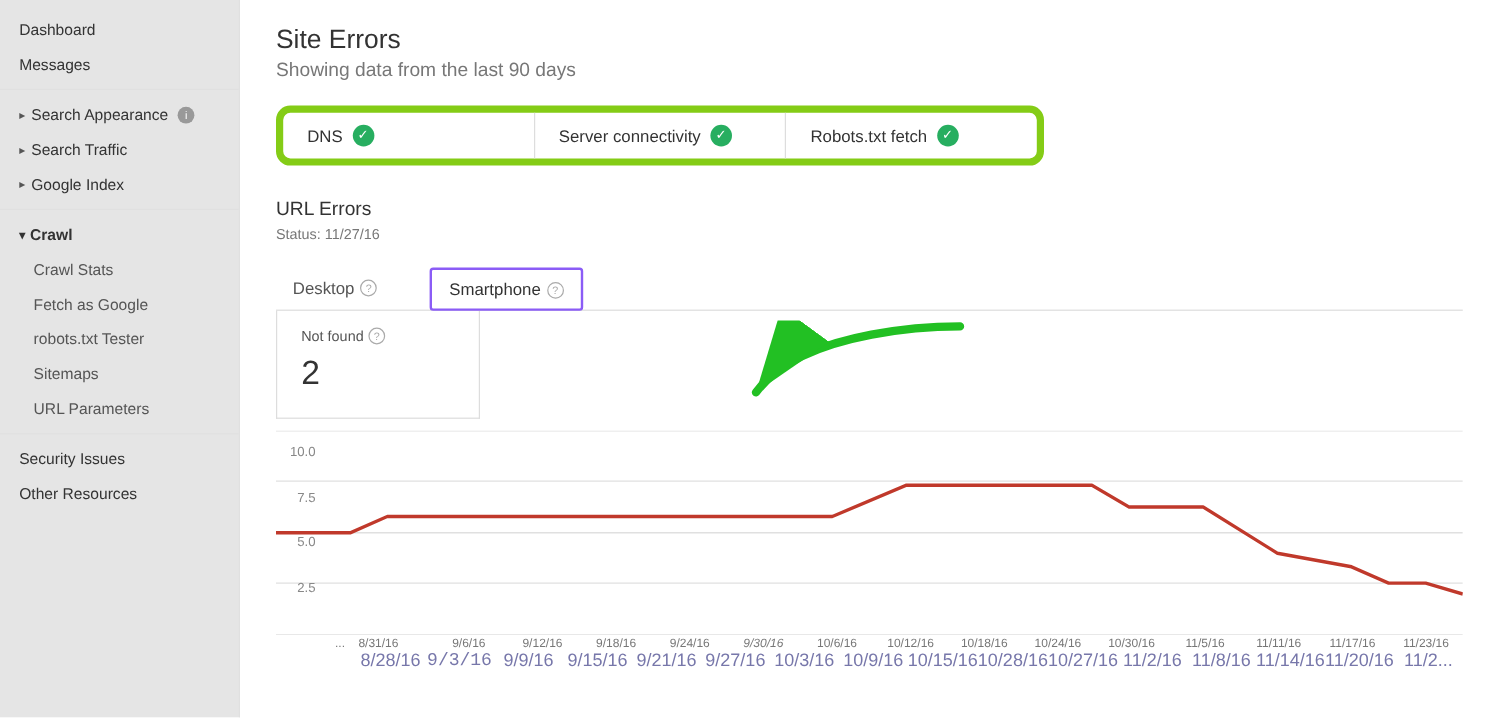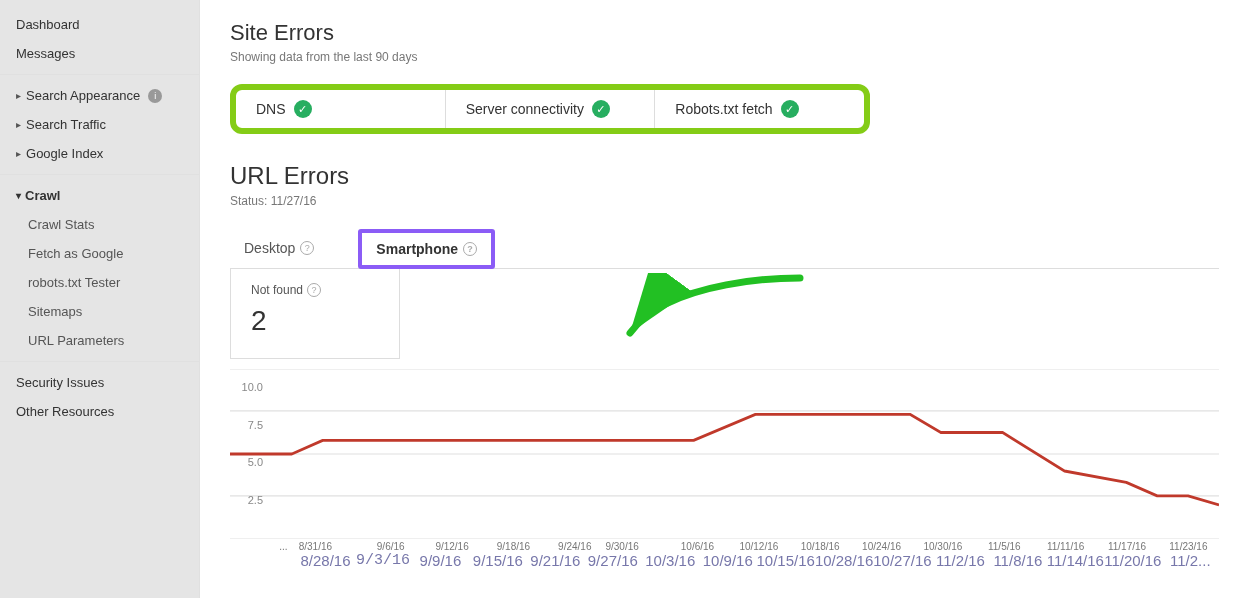--- a/index.html
+++ b/index.html
@@ -37,21 +37,21 @@
       padding: 20px 30px;
       overflow-y: auto;
     }
     .page-title {
       font-size: 22px;
       font-weight: 400;
       color: #333;
       margin-bottom: 4px;
     }
     .subtitle {
-      font-size: 12px;
+      font-size: 16px;
       color: #777;
       margin-bottom: 20px;
     }
 
     
     .site-errors-tabs {
       display: flex;
       border: 6px solid #84cc16;
       border-radius: 12px;
       margin-bottom: 28px;
@@ -75,21 +75,21 @@
       border-radius: 50%;
       background: #27ae60;
       color: #fff;
       font-size: 11px;
       text-align: center;
       line-height: 18px;
     }
 
     
     .section-title {
-      font-size: 24px;
+      font-size: 16px;
       font-weight: 400;
       color: #333;
       margin-bottom: 4px;
     }
     .section-status {
       font-size: 12px;
       color: #777;
       margin-bottom: 20px;
     }
 
@@ -109,27 +109,28 @@
       color: #555;
       font-size: 14px;
       display: flex;
       align-items: center;
       gap: 5px;
       border: none;
       background: none;
       outline: none;
     }
     .device-tab.active {
-      border: 4px solid #8b5cf6;
+      border: 2px solid #8b5cf6;
       border-radius: 3px;
       color: #333;
-      font-weight: 700;
+      font-weight: 400;
       background: #fff;
       position: relative;
       bottom: -1px;
+      align-items: flex-end;
     }
     .question-icon {
       display: inline-block;
       width: 14px;
       height: 14px;
       border-radius: 50%;
       border: 1.5px solid #aaa;
       color: #aaa;
       font-size: 9px;
       text-align: center;
@@ -333,21 +334,21 @@
       </svg>
     </div>
 
     <div style="display:flex; padding-left: 38px; font-size: 10px; color: #777; margin-top: 2px;">
       <span style="flex:0.5; text-align:center;">...</span>
       <span style="flex:1; ">8/31/16</span>
       <span style="flex:1; text-align:center;">9/6/16</span>
       <span style="flex:1; text-align:center;">9/12/16</span>
       <span style="flex:1; text-align:center;">9/18/16</span>
       <span style="flex:1; text-align:center;">9/24/16</span>
-      <span style="flex:1; ">9/30/16</span>
+      <span style="flex:1; text-align:center;font-style:italic;">9/30/16</span>
       <span style="flex:1; text-align:center;">10/6/16</span>
       <span style="flex:1; text-align:center;">10/12/16</span>
       <span style="flex:1; text-align:center;">10/18/16</span>
       <span style="flex:1; text-align:center;">10/24/16</span>
       <span style="flex:1; text-align:center;">10/30/16</span>
       <span style="flex:1; text-align:center;">11/5/16</span>
       <span style="flex:1; text-align:center;">11/11/16</span>
       <span style="flex:1; text-align:center;">11/17/16</span>
       <span style="flex:1; text-align:center;">11/23/16</span>
     </div>

